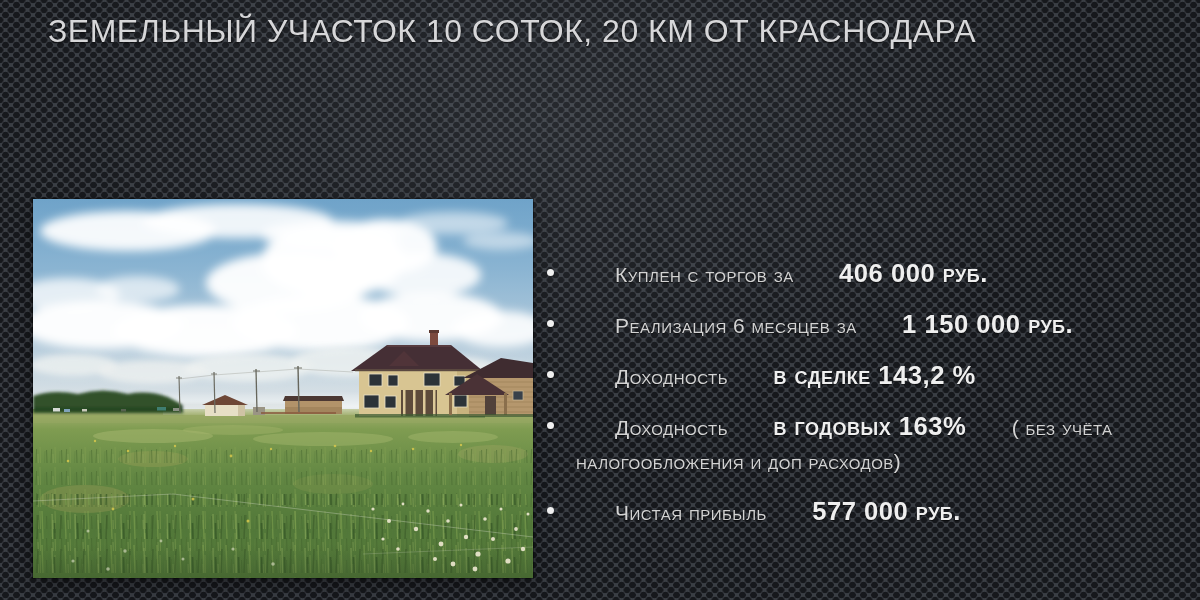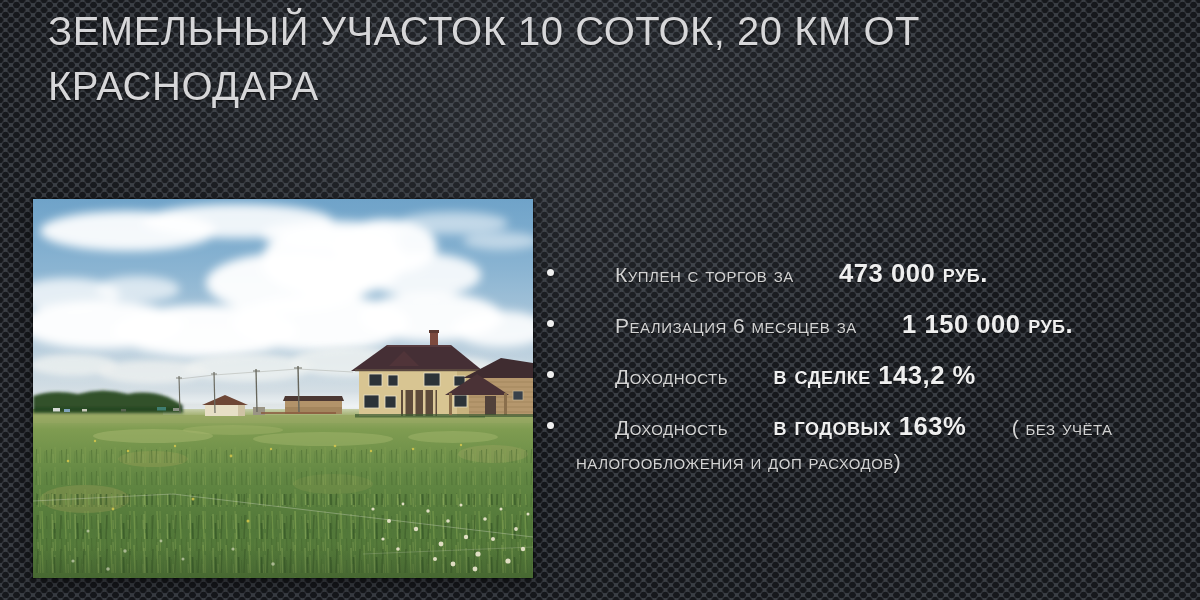--- a/index.html
+++ b/index.html
@@ -10,21 +10,21 @@
     background-image:
       radial-gradient(ellipse 900px 480px at 45% 20%, rgba(155,163,173,.13), rgba(0,0,0,0) 62%),
       radial-gradient(ellipse 1500px 950px at 50% 42%, rgba(0,0,0,0) 52%, rgba(0,0,0,.45) 100%),
       radial-gradient(circle at 5.5px 5px, var(--bg-dot,#16181c) 3px, rgba(22,24,28,0) 3.6px),
       radial-gradient(circle at 5.5px 5px, var(--bg-dot,#16181c) 3px, rgba(22,24,28,0) 3.6px);
     background-size:auto,auto,11px 10px,11px 10px;
     background-position:0 0,0 0,0 0,5.5px 5px;
   }
   .title{
     position:absolute;left:48px;top:4px;width:1085px;margin:0;
-    font-size:40px;line-height:55px;font-weight:400;letter-spacing:.5px;
+    font-size:32px;line-height:55px;font-weight:400;letter-spacing:.5px;
     text-transform:uppercase;color:var(--title-color,#d7d7d9);
     text-shadow:0 1px 2px rgba(0,0,0,.6);
   }
   .photo{
     position:absolute;left:33px;top:199px;width:500px;height:379px;
     box-shadow:0 6px 18px rgba(0,0,0,.45), 0 0 0 1px rgba(0,0,0,.35);
     overflow:hidden;background:#9db6c9;
   }
   .photo svg{display:block;width:100%;height:100%;}
   ul.bullets{
@@ -273,17 +273,18 @@
           <circle cx="150" cy="360" r="1.5"></circle>
           <circle cx="200" cy="350" r="1.6"></circle>
         <circle cx="240" cy="365" r="1.8"></circle>
           <circle cx="75" cy="370" r="1.8"></circle>
       </g>
     </g>
   </svg>
 </div>
 
 <ul class="bullets">
-    <li><span class="seg">Куплен с торгов за </span><span class="seg seg-b">473 000 руб.</span></li>
+    <li><span class="seg">Куплен с торгов за </span><span class="seg seg-b">406 000 руб.</span></li>
     <li><span class="seg">Реализация 6 месяцев за </span><span class="seg seg-b">1 150 000 руб.</span></li>
     <li><span class="seg">Доходность </span><span class="seg seg-b">в сделке 143,2 %</span></li>
     <li><span class="seg">Доходность </span><span class="seg seg-b">в годовых 163%</span><span class="seg"> ( без учёта налогообложения и доп расходов)</span></li>
+    <li><span class="seg">Чистая прибыль </span><span class="seg seg-b">577 000 руб.</span></li>
   </ul>
 
 </body></html>

